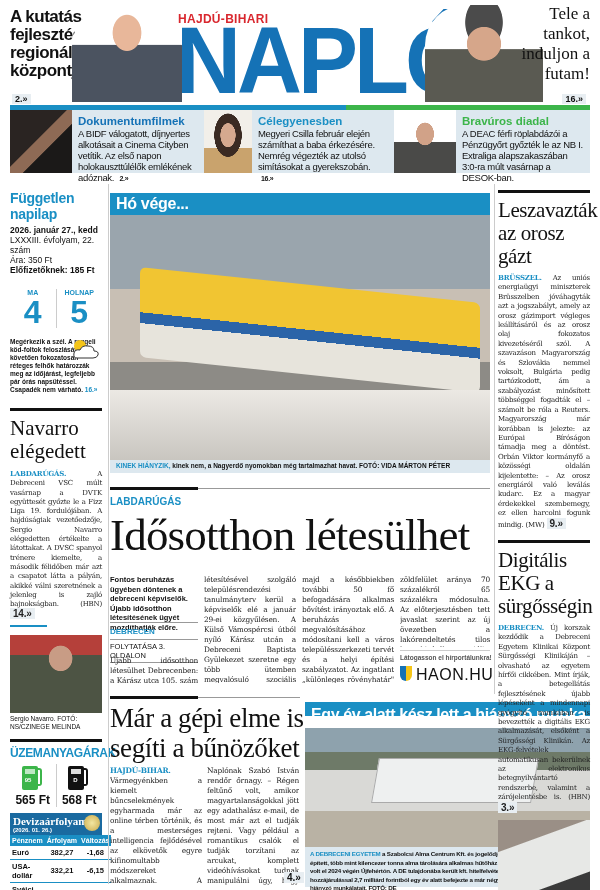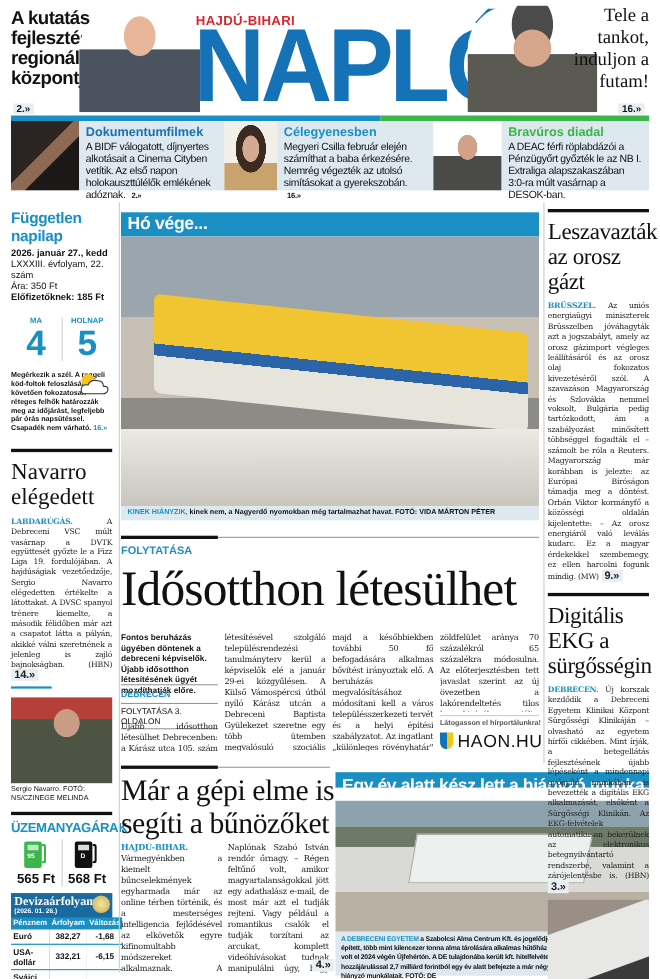--- a/index.html
+++ b/index.html
@@ -177,21 +177,21 @@
 
 <div class="abs hdrbar" style="left:110px;top:193px;width:380px;height:22px;font-size:16px;padding:2px 6px;letter-spacing:-0.3px">Hó vége...</div>
 <div class="abs photo-tram" style="left:110px;top:215px;width:380px;height:245px">
   <div style="position:absolute;left:30px;top:70px;width:340px;height:90px;background:linear-gradient(180deg,#f1c532 0 50%,#2b64a8 50% 62%,#e7e4dc 62%);border-radius:6px;transform:skewY(6deg)"></div>
   <div style="position:absolute;left:0;top:175px;width:380px;height:70px;background:linear-gradient(180deg,#ece9e4,#c9c6c0)"></div>
 </div>
 <div class="abs" style="left:110px;top:460px;width:380px;height:13px;background:#dde8ef;padding:2px 6px;font-size:6.5px;font-weight:bold;white-space:nowrap;overflow:hidden"><span class="blue">KINEK HIÁNYZIK,</span> <span>kinek nem, a Nagyerdő nyomokban még tartalmazhat havat. FOTÓ: VIDA MÁRTON PÉTER</span></div>
 
 <div class="abs" style="left:110px;top:488px;width:380px;height:1px;background:#999"></div>
 <div class="abs" style="left:110px;top:487px;width:88px;height:3px;background:#111"></div>
-<div class="abs" style="left:110px;top:496px;font-size:10px;font-weight:bold;color:#1a8fc4">FOLYTATÁSA</div>
+<div class="abs" style="left:110px;top:496px;font-size:10px;font-weight:bold;color:#1a8fc4">LABDARÚGÁS</div>
 <div class="abs serif" style="left:110px;top:510px;font-size:45px;line-height:50px;letter-spacing:-0.8px;white-space:nowrap">Idősotthon létesülhet</div>
 
 <div class="abs" style="left:110px;top:575px;width:88px;font-size:7.5px;line-height:9.5px;font-weight:bold">Fontos beruházás ügyében döntenek a debreceni képviselők. Újabb idősotthon létesítésének ügyét mozdíthatják előre.</div>
 <div class="abs" style="left:110px;top:622px;width:88px;height:1px;background:#999"></div>
 <div class="abs" style="left:110px;top:627px;font-size:8px;font-weight:bold;color:#1a8fc4">DEBRECEN</div>
 <div class="abs" style="left:110px;top:639px;width:88px;font-size:7.5px;border-top:1px solid #999;border-bottom:1px solid #999;padding:2px 0">FOLYTATÁSA 3. OLDALON</div>
 <div class="abs col-text" style="left:110px;top:656px;width:88px;height:30px;overflow:hidden">Újabb idősotthon létesülhet Debrecenben: a Kárász utca 105. szám alatt tervezett szociális intézmény (idősotthon)</div>
 <div class="abs col-text" style="left:204px;top:575px;width:92px;height:108px;overflow:hidden">létesítésével szolgáló településrendezési tanulmányterv kerül a képviselők elé a január 29-ei közgyűlésen. A Külső Vámospércsi útból nyíló Kárász utcán a Debreceni Baptista Gyülekezet szeretne egy több ütemben megvalósuló szociális intézményt létrehozni. A meglévő lakóépület felhasználásával egy alacsony beépítésű (földszintes vagy egyemeletes) idősotthont terveznek. Az első ütemben 50 fő</div>
 <div class="abs col-text" style="left:302px;top:575px;width:92px;height:108px;overflow:hidden">majd a későbbiekben további 50 fő befogadására alkalmas bővítést irányoztak elő. A beruházás megvalósításához módosítani kell a város településszerkezeti tervét és a helyi építési szabályzatot. Az ingatlant „különleges rövényhatár" besorolásból „vegyes intézményi terület" kategóriába sorolnák át. A megengedett legnagyobb épületmagasság 5 méterről 7 méterre nőne, míg a minimális</div>
 <div class="abs col-text" style="left:400px;top:575px;width:90px;height:72px;overflow:hidden">zöldfelület aránya 70 százalékról 65 százalékra módosulna. Az előterjesztésben tett javaslat szerint az új övezetben a lakórendeltetés tilos lesz; kizárólag szociális, egészségügyi, hitéleti, oktatási vagy egyéb szolgáltató funkciójú épületek kaphatnak helyet. (HBN)</div>

